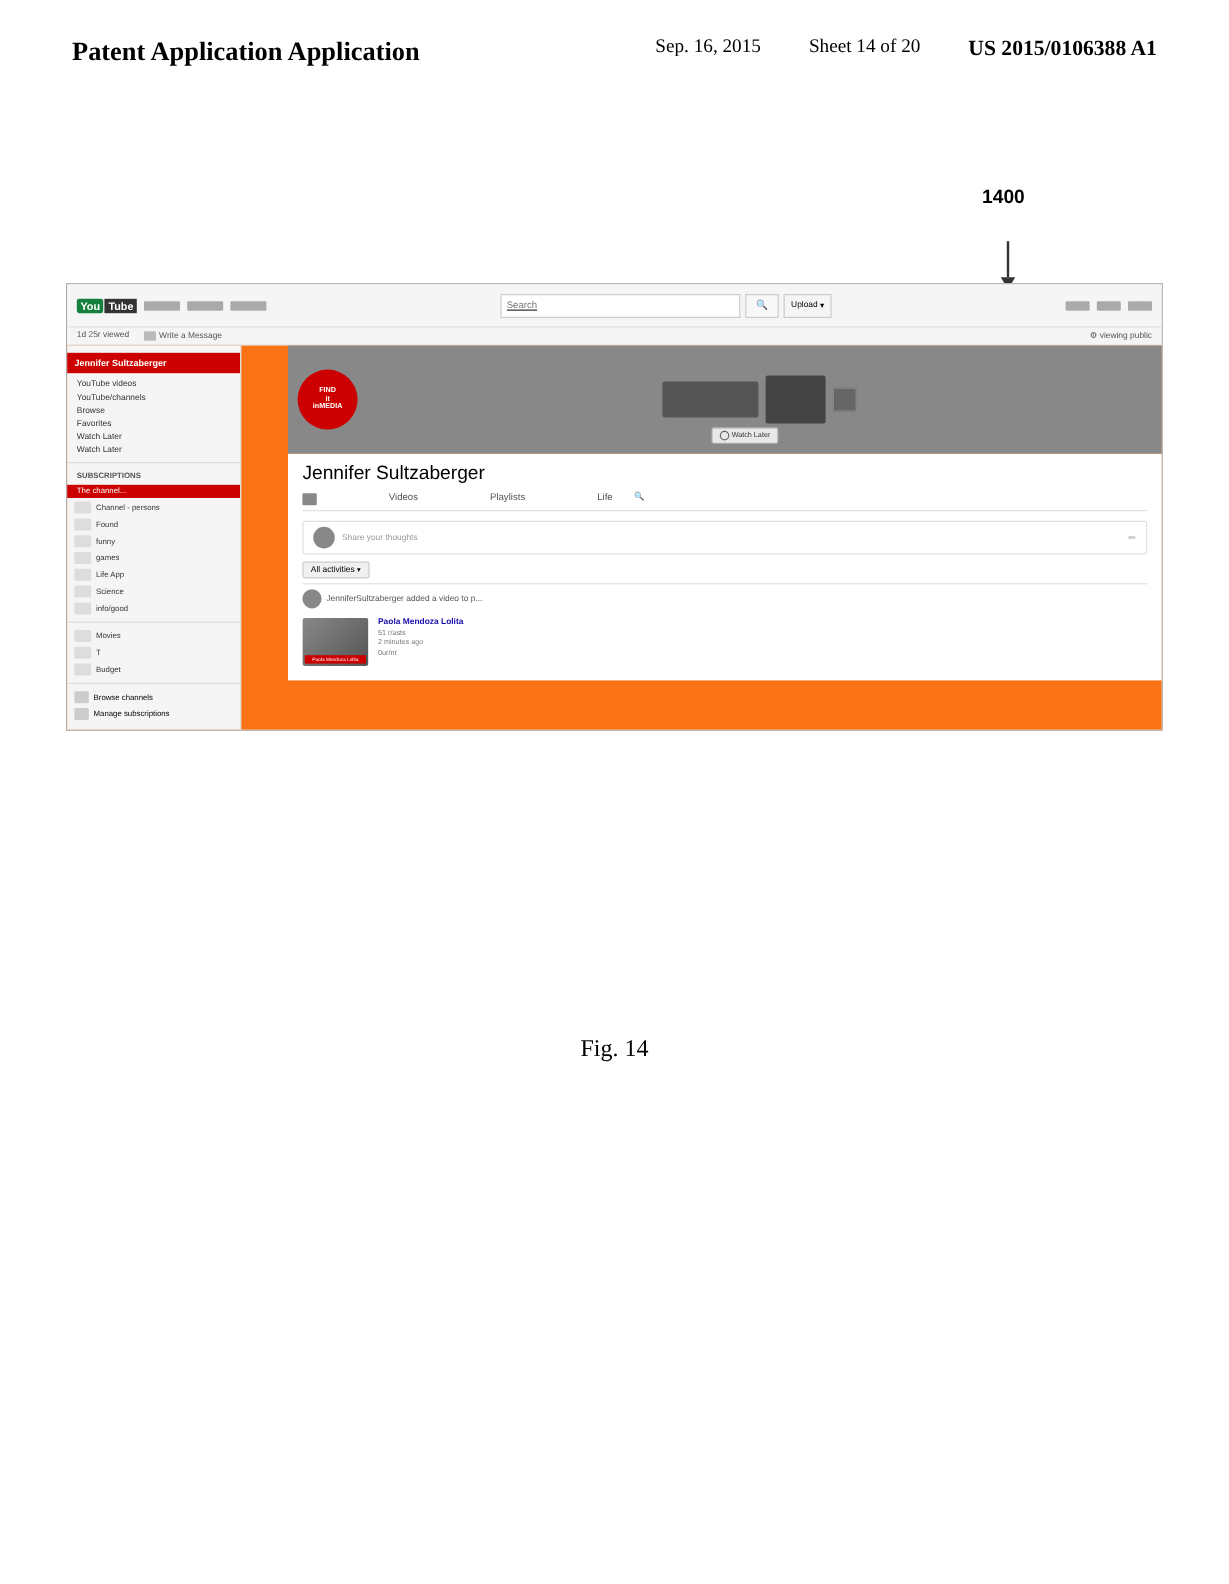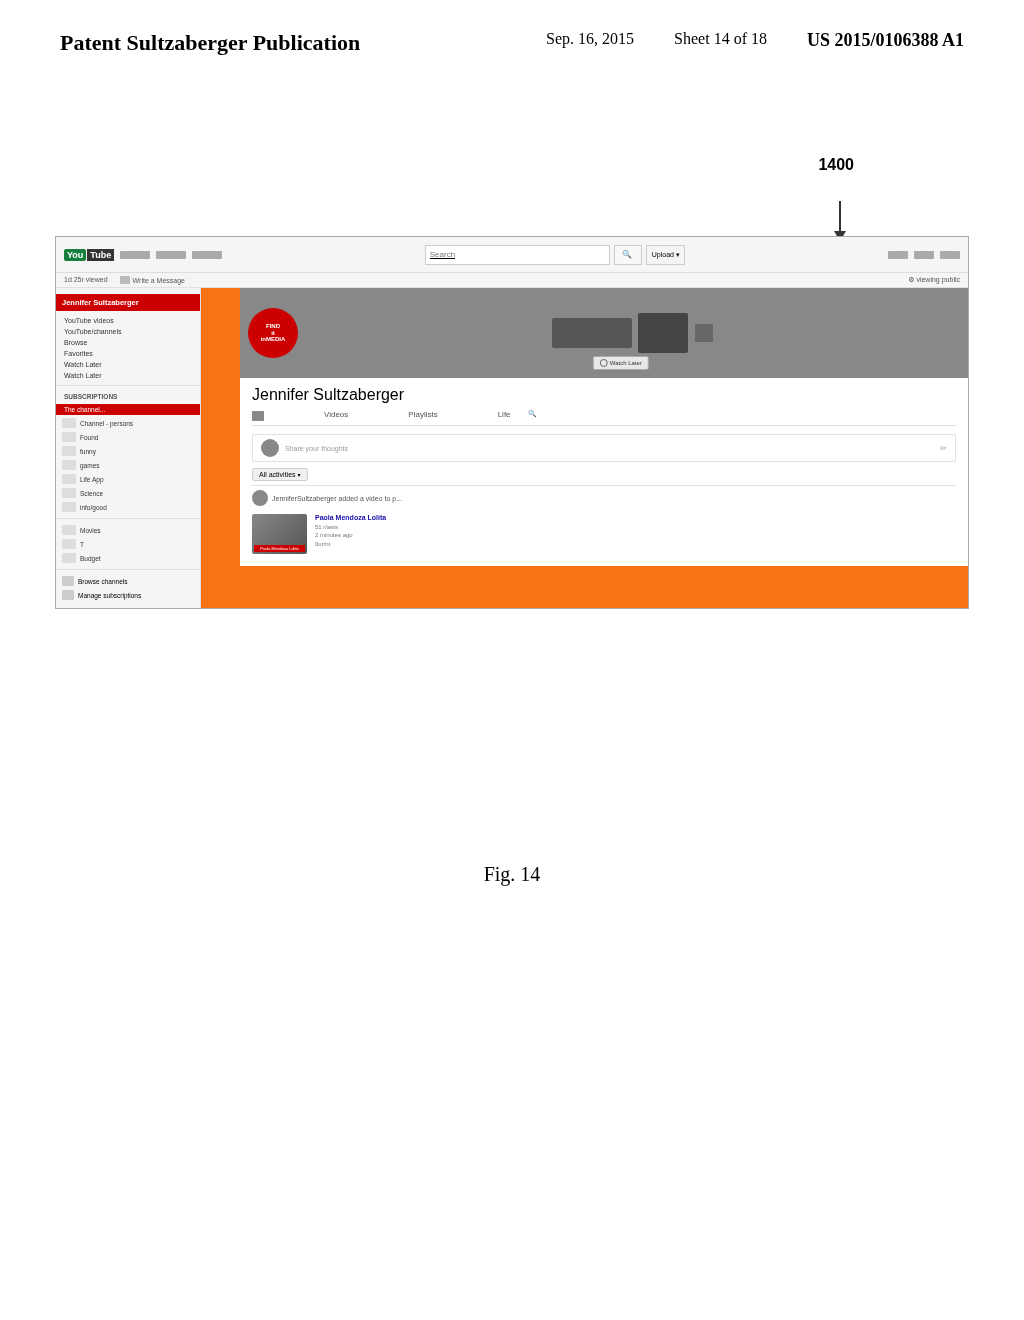--- a/index.html
+++ b/index.html
@@ -98,21 +98,21 @@
       padding: 1px 3px;
     }
     .yt-search-bar {
       flex: 1;
       display: flex;
       justify-content: center;
       align-items: center;
       gap: 4px;
     }
     .yt-search-input {
-      width: 185px;
+      width: 200px;
       height: 20px;
       border: 1px solid #ccc;
       background: white;
       font-size: 8px;
       padding: 2px 4px;
       text-decoration: underline;
     }
     .yt-search-btn {
       width: 28px;
       height: 20px;
@@ -468,24 +468,24 @@
       height: 8px;
       background: #aaa;
       border-radius: 1px;
       display: inline-block;
     }
   </style>
 </head>
 <body>
 
 <div class="patent-header">
-  <div class="patent-title">Patent Sultzaberger Publication</div>
+  <div class="patent-title">Patent Application Application</div>
   <div class="patent-meta">
     <span>Sep. 16, 2015</span>
-    <span>Sheet 14 of 18</span>
+    <span>Sheet 14 of 20</span>
     <span class="patent-number">US 2015/0106388 A1</span>
   </div>
 </div>
 
 <div class="figure-area">
 
   <div class="ref-number">1400</div>
 
   <div class="arrow-indicator">
     <div class="arrow-line"></div>

